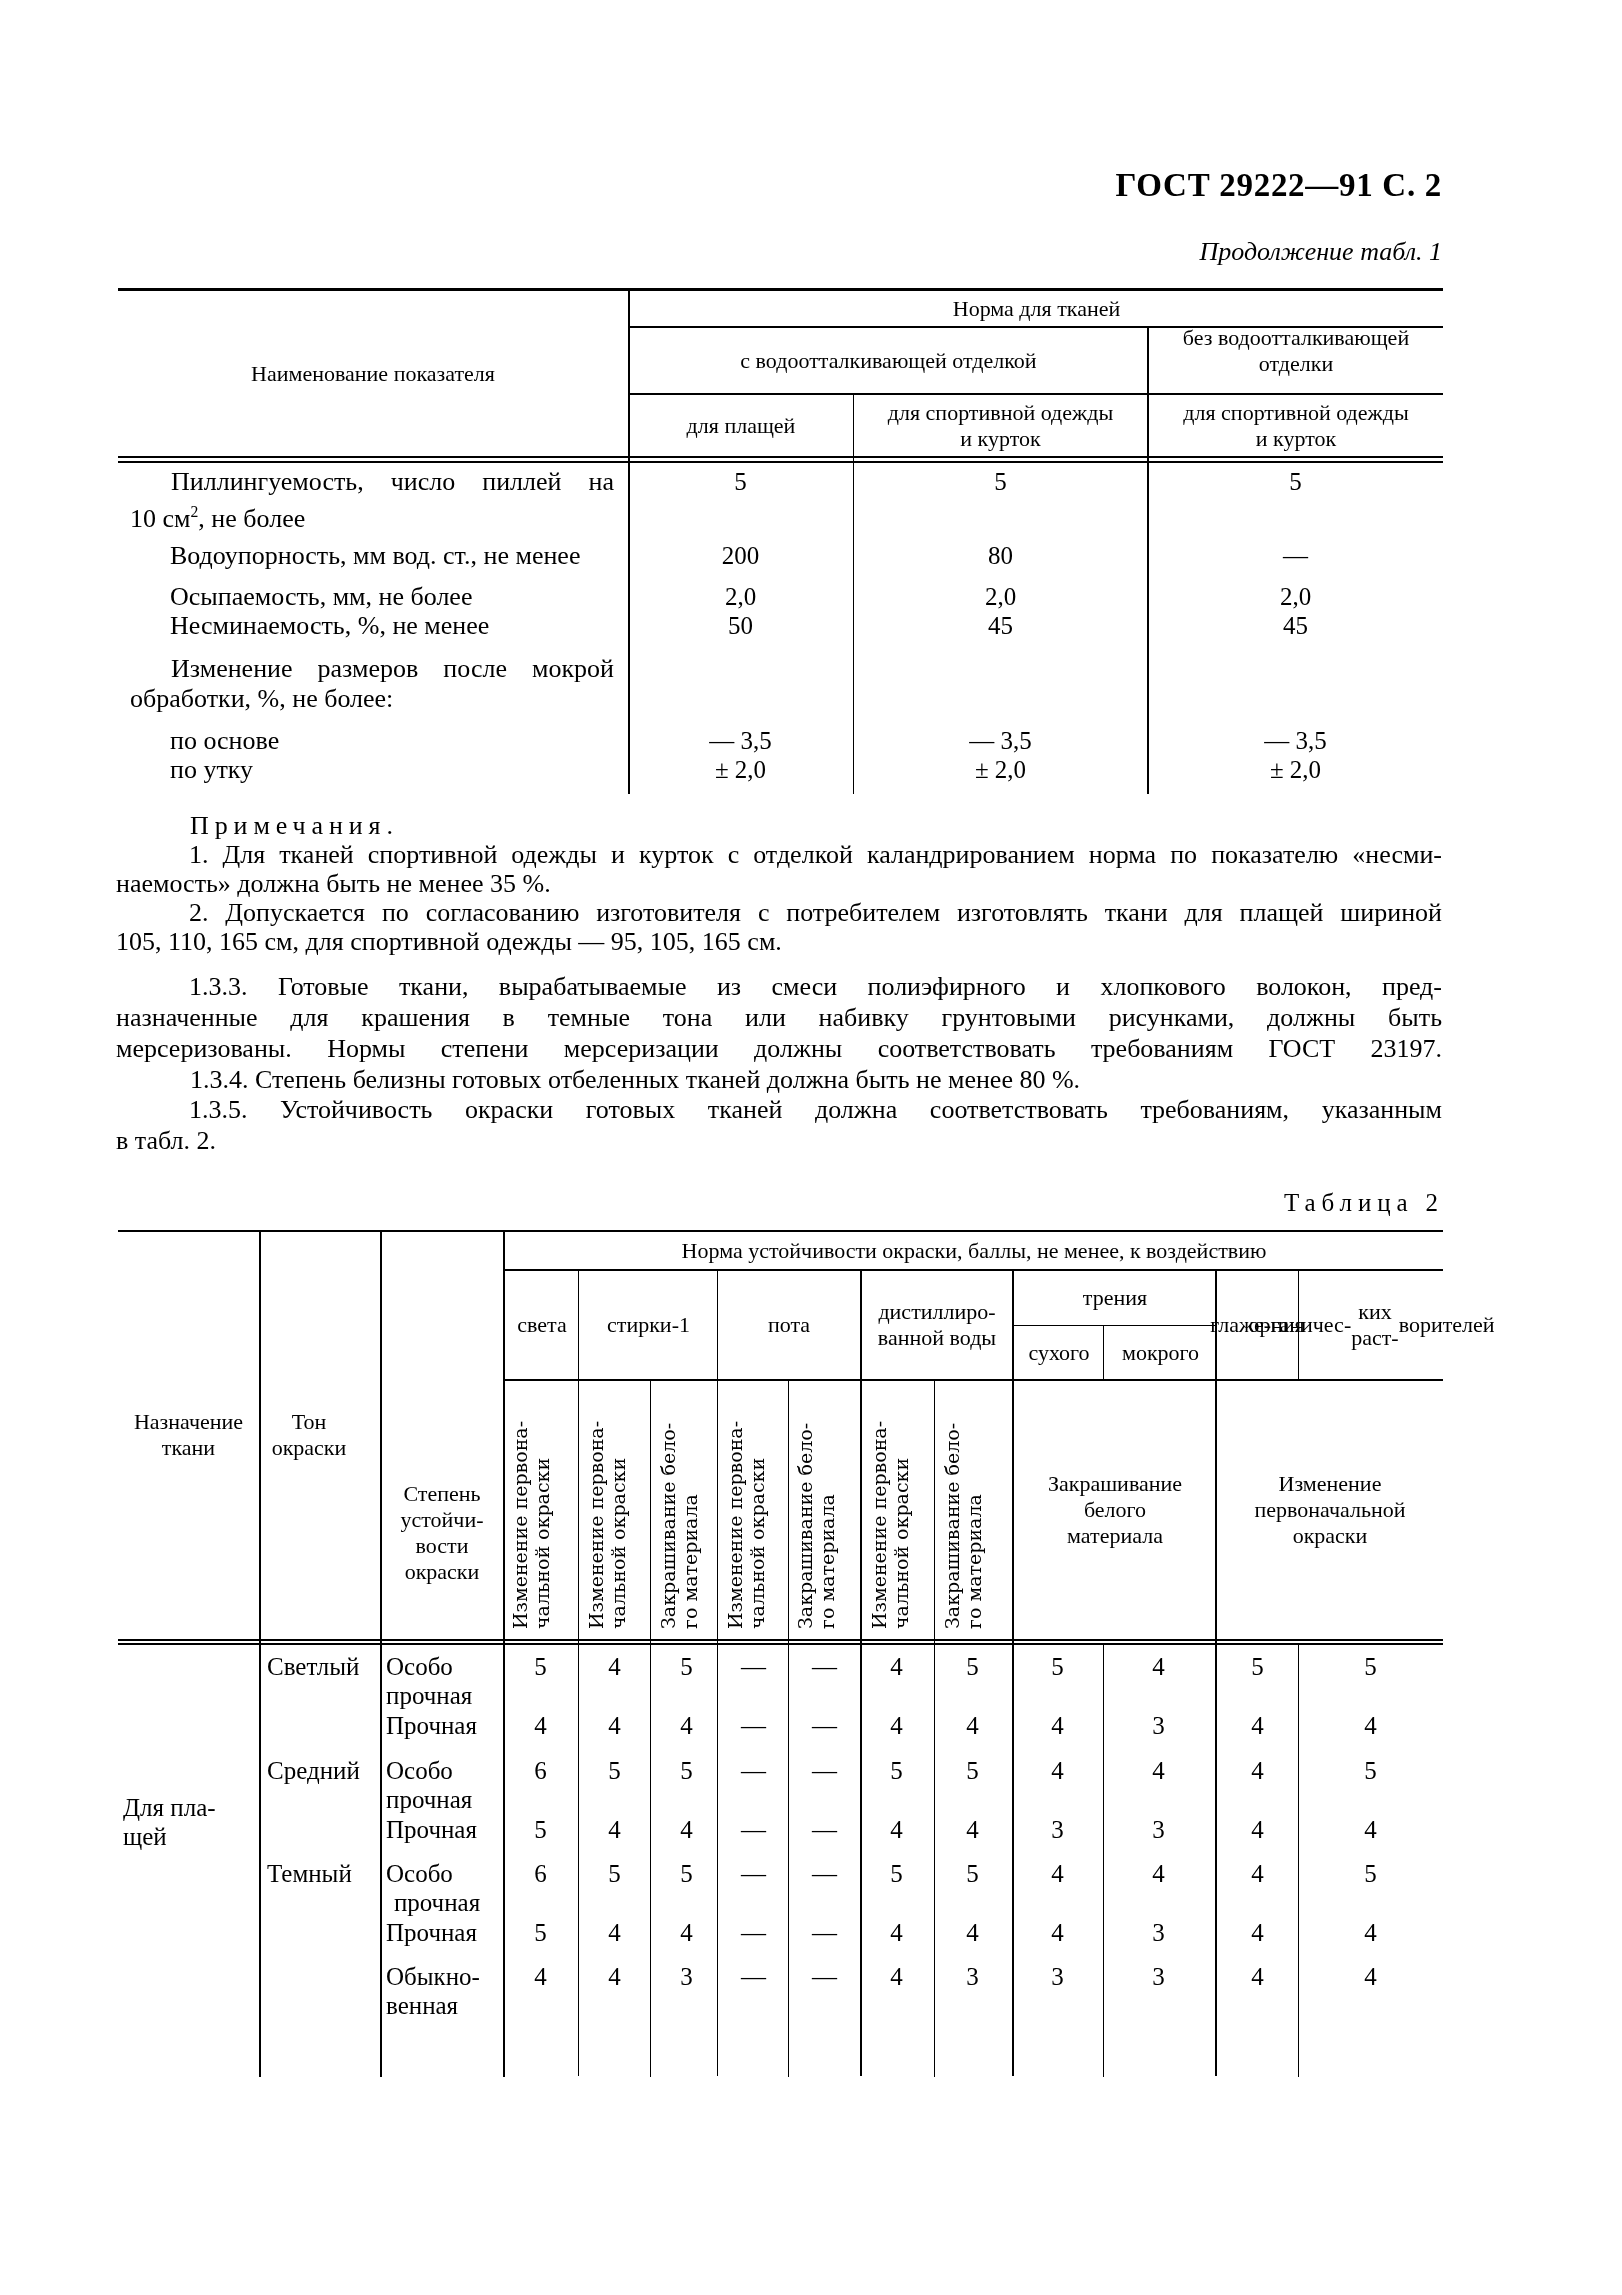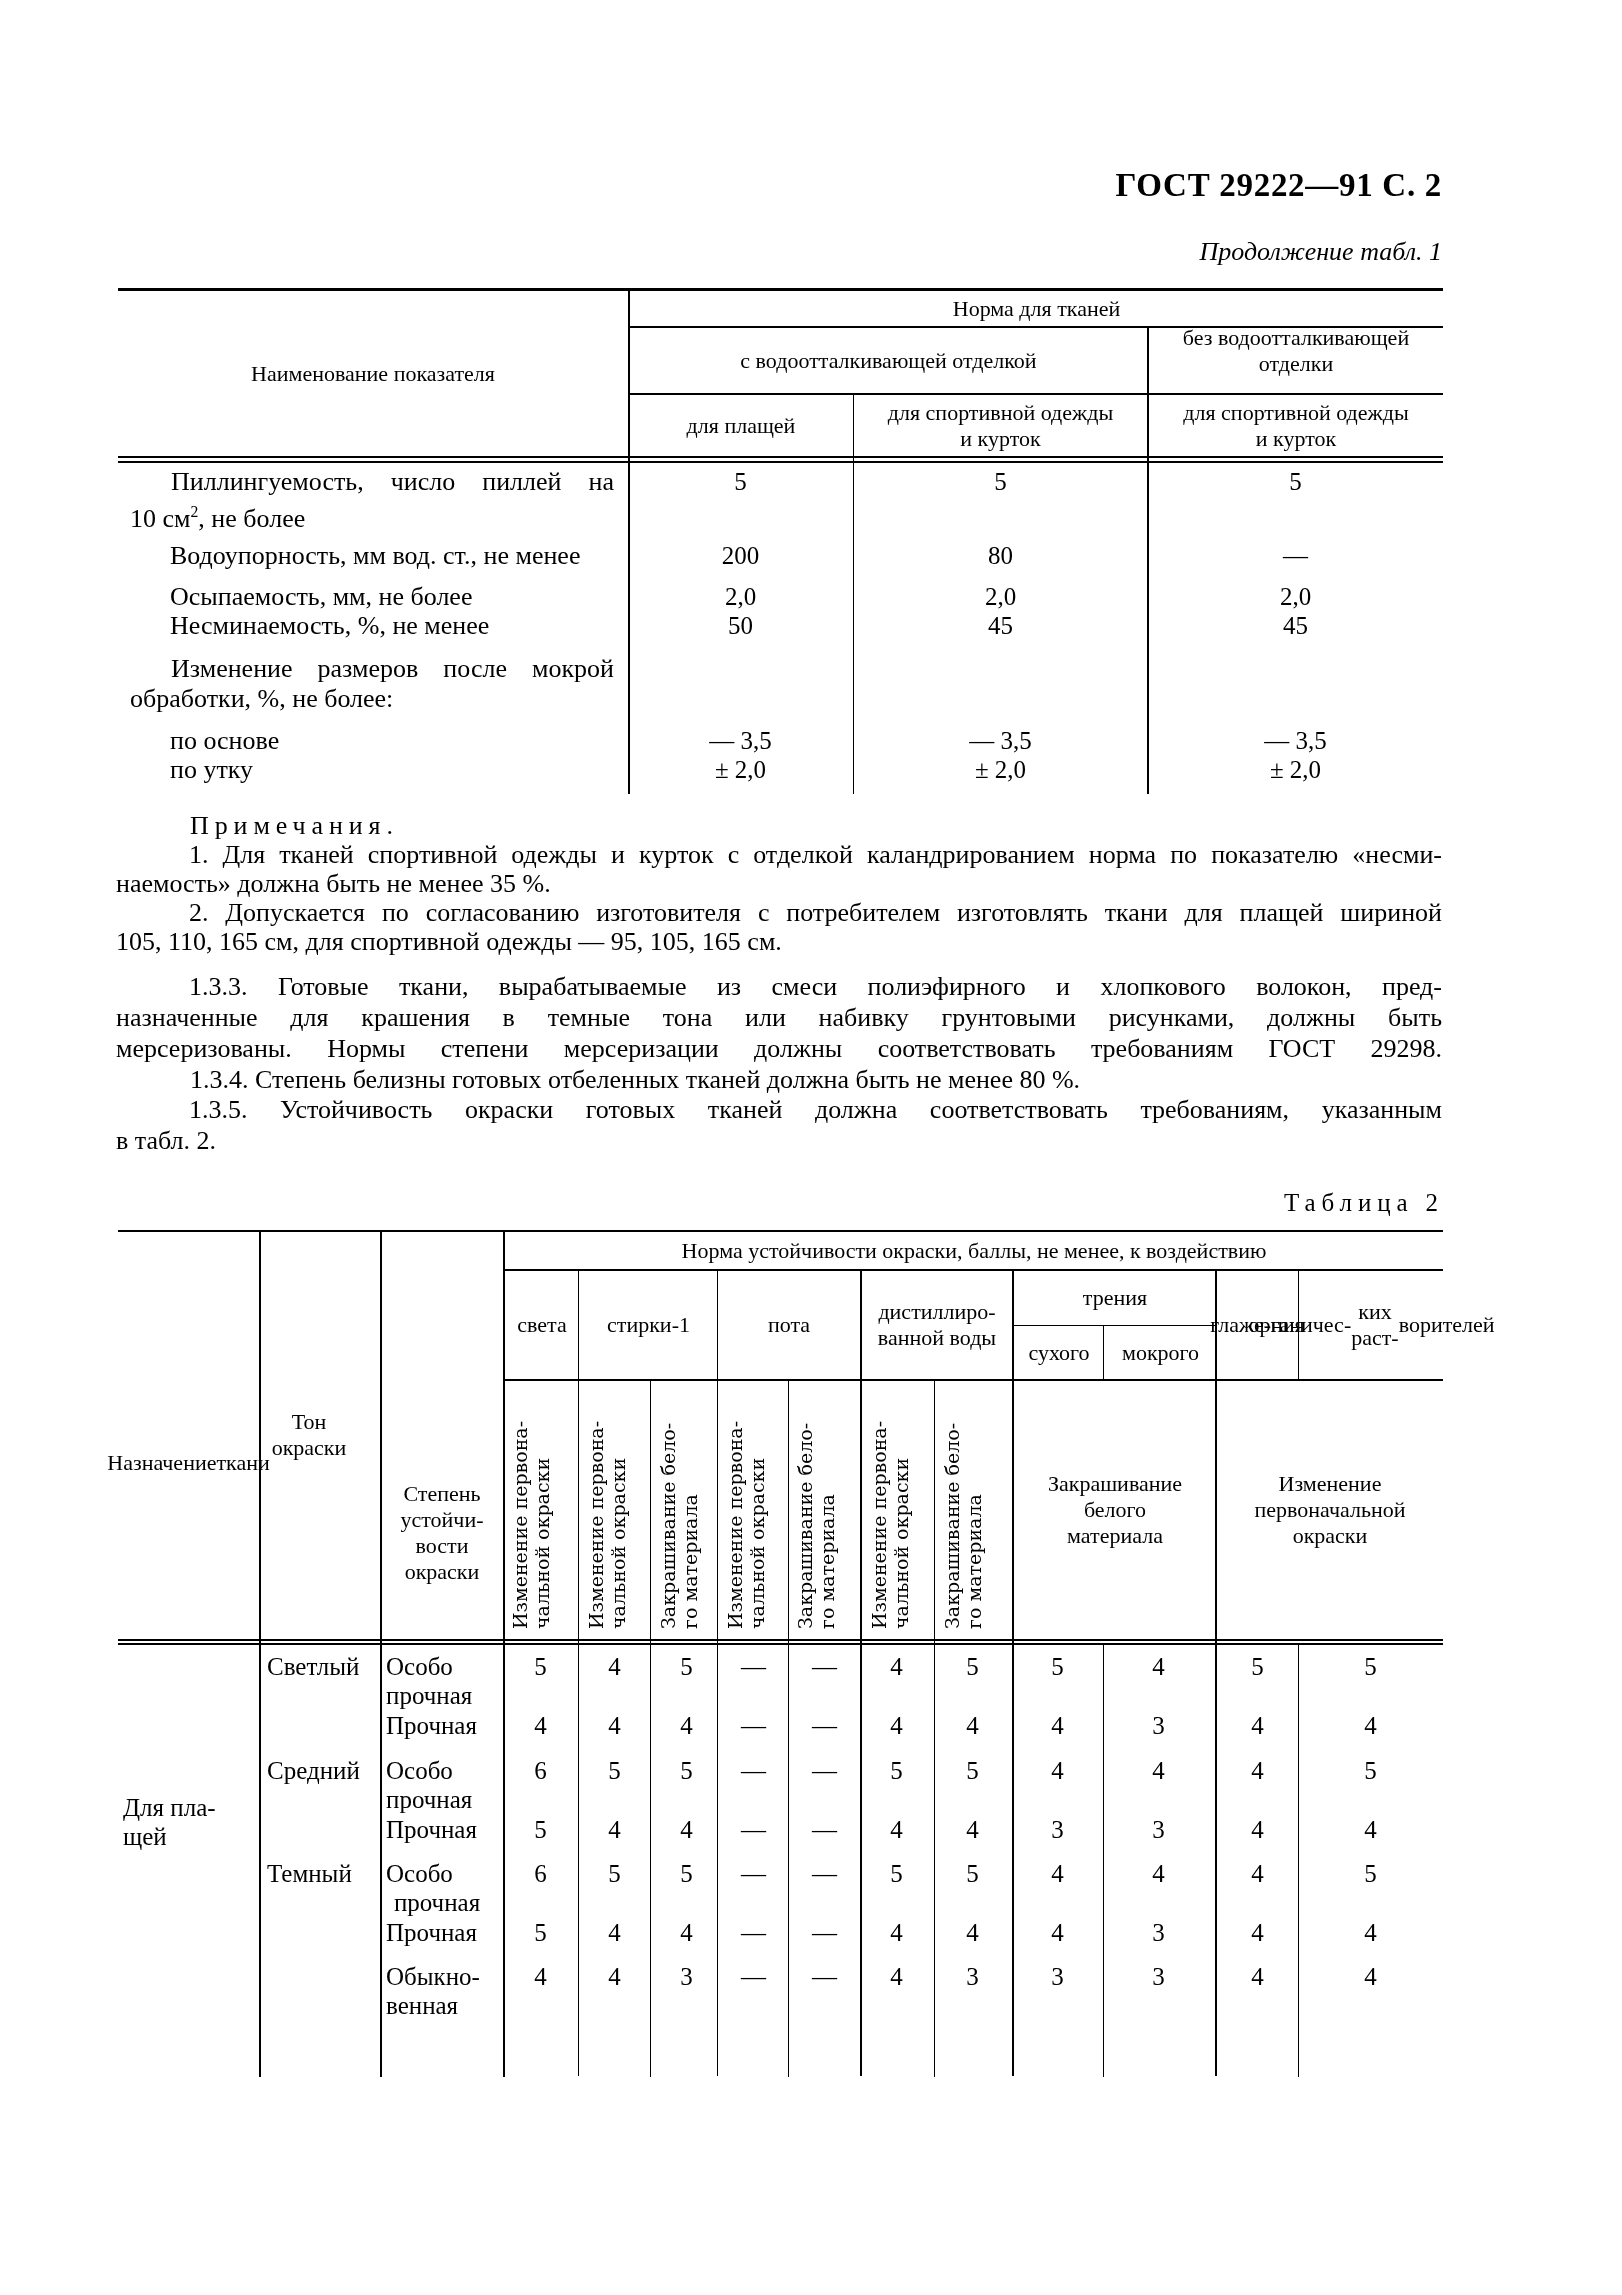--- a/index.html
+++ b/index.html
@@ -101,21 +101,21 @@
   <div class="notes spaced" style="left:190px; top:811px;">Примечания.</div>
   <div class="notes" style="left:116px; top:840px; width:1326px; text-indent:73px; text-align:justify; text-align-last:justify;">1. Для тканей спортивной одежды и курток с отделкой каландрированием норма по показателю «несми-</div>
   <div class="notes" style="left:116px; top:869px;">наемость» должна быть не менее 35 %.</div>
   <div class="notes" style="left:116px; top:898px; width:1326px; text-indent:73px; text-align:justify; text-align-last:justify;">2. Допускается по согласованию изготовителя с потребителем изготовлять ткани для плащей шириной</div>
   <div class="notes" style="left:116px; top:927px;">105, 110, 165 см, для спортивной одежды — 95, 105, 165 см.</div>
 </div>
 
 <div>
   <div class="p" style="left:116px; top:972px; width:1326px; text-indent:73px; text-align-last:justify;">1.3.3. Готовые ткани, вырабатываемые из смеси полиэфирного и хлопкового волокон, пред-</div>
   <div class="p" style="left:116px; top:1003px; width:1326px; text-align-last:justify;">назначенные для крашения в темные тона или набивку грунтовыми рисунками, должны быть</div>
-  <div class="p" style="left:116px; top:1034px; width:1326px; text-align-last:justify;">мерсеризованы. Нормы степени мерсеризации должны соответствовать требованиям ГОСТ 29298.</div>
+  <div class="p" style="left:116px; top:1034px; width:1326px; text-align-last:justify;">мерсеризованы. Нормы степени мерсеризации должны соответствовать требованиям ГОСТ 23197.</div>
   <div class="p" style="left:190px; top:1065px;">1.3.4. Степень белизны готовых отбеленных тканей должна быть не менее 80 %.</div>
   <div class="p" style="left:116px; top:1095px; width:1326px; text-indent:73px; text-align-last:justify;">1.3.5. Устойчивость окраски готовых тканей должна соответствовать требованиям, указанным</div>
   <div class="p" style="left:116px; top:1126px;">в табл. 2.</div>
 </div>
 
 <div class="notes spaced" style="right:178px; top:1188px; font-size:25px;">Таблица 2</div>
 
 <div>
 
   <div class="hl" style="left:118px; top:1230px; width:1325px; height:2px;"></div>
@@ -137,21 +137,21 @@
   <div class="vl" style="left:1298px; top:1269px; width:1.3px; height:110px;"></div>
 
   <div class="vl" style="left:650px; top:1379px; width:1.3px; height:698px;"></div>
   <div class="vl" style="left:788px; top:1379px; width:1.3px; height:698px;"></div>
   <div class="vl" style="left:934px; top:1379px; width:1.3px; height:698px;"></div>
 
   <div class="vl" style="left:1103px; top:1325px; width:1.3px; height:54px;"></div>
   <div class="vl" style="left:1103px; top:1645px; width:1.3px; height:432px;"></div>
   <div class="vl" style="left:1298px; top:1645px; width:1.3px; height:432px;"></div>
 
-  <div class="cell" style="left:118px; top:1232px; width:141px; height:406px; flex-direction:row;margin-top:28px;">
+  <div class="cell" style="left:118px; top:1232px; width:141px; height:406px; flex-direction:column;">
     <span>Назначение</span>
     <span>ткани</span>
   </div>
   <div class="cell" style="left:261px; top:1232px; width:96px; height:406px; flex-direction:column;">
     <span>Тон</span>
     <span>окраски</span>
   </div>
   <div class="cell" style="left:382px; top:1232px; width:120px; height:353px; flex-direction:column; justify-content:flex-end; padding-bottom:0;">
     <span>Степень</span>
     <span>устойчи-</span>

